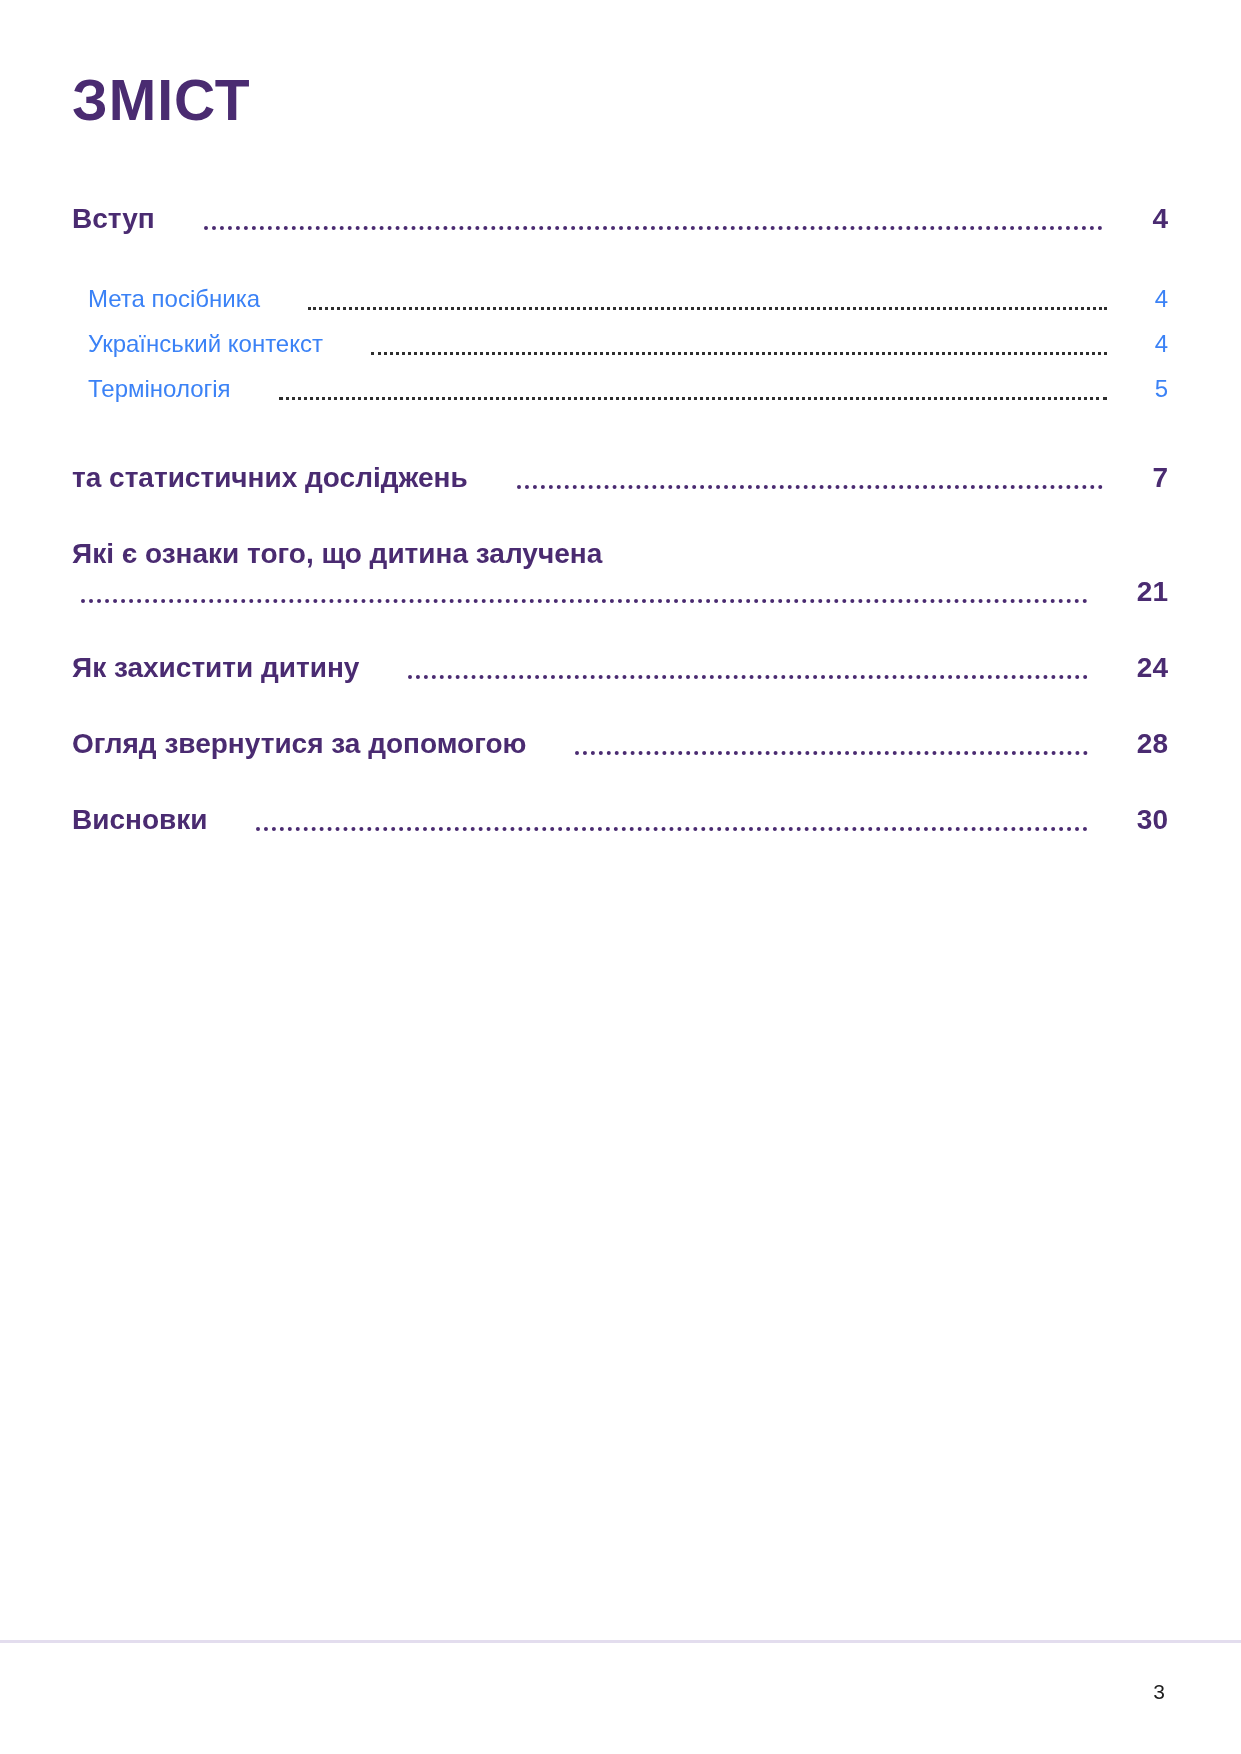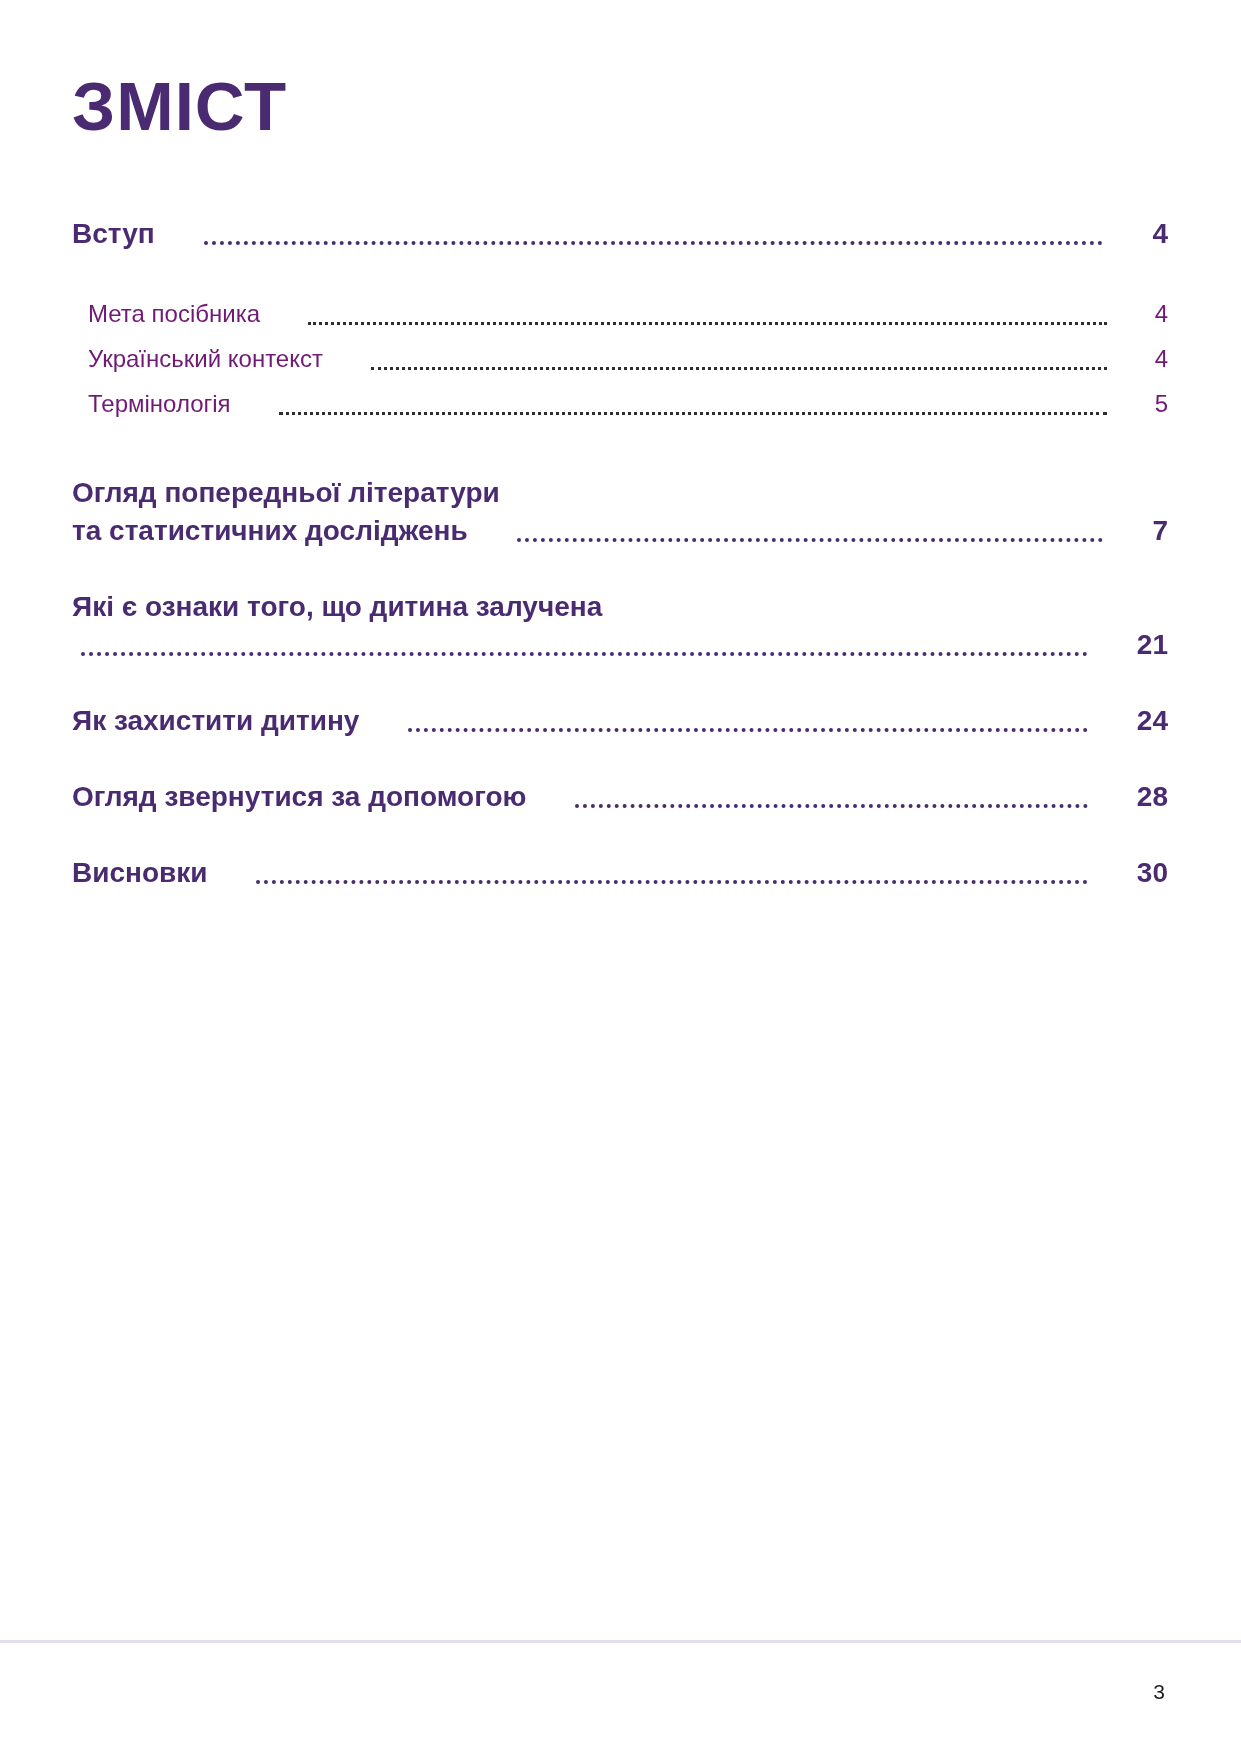--- a/index.html
+++ b/index.html
@@ -16,21 +16,21 @@
     overflow: hidden;
   }
   .page {
     position: absolute;
     inset: 0;
     padding: 66px 73px 0 72px;
     box-sizing: border-box;
   }
   .doc-title {
     margin: 0;
-    font-size: 69px;
+    font-size: 57px;
     line-height: 1.2;
     font-weight: bold;
     color: #4a2b71;
     letter-spacing: 1px;
   }
   .toc {
     margin-top: 66px;
   }
   .row {
     display: flex;
@@ -58,21 +58,21 @@
     border-bottom: 4px dotted #4a2b71;
     margin: 0 9px 8px 9px;
   }
   .sub-list {
     margin: 8px 0 48px 0;
   }
   .sub-entry {
     font-size: 24px;
     line-height: 45px;
     font-weight: normal;
-    color: #701a75;
+    color: #3b82f6;
     padding-left: 16px;
   }
   .sub-entry .label,
   .sub-entry .pagenum {
     white-space: nowrap;
   }
   .sub-entry .dots {
     border-bottom: 3px dotted #2e2e2e;
     margin: 0 8px 11px 8px;
   }
@@ -119,23 +119,20 @@
         <span class="pagenum">4</span>
       </div>
       <div class="row sub-entry">
         <span class="label">Термінологія</span>
         <span class="dots"></span>
         <span class="pagenum">5</span>
       </div>
     </div>
 
     <div class="main-entry">
-      <div class="row-plain">
-        <span class="label">Огляд попередньої літератури</span>
-      </div>
       <div class="row">
         <span class="label">та статистичних досліджень</span>
         <span class="dots"></span>
         <span class="pagenum">7</span>
       </div>
     </div>
 
     <div class="main-entry">
     </div>
 

